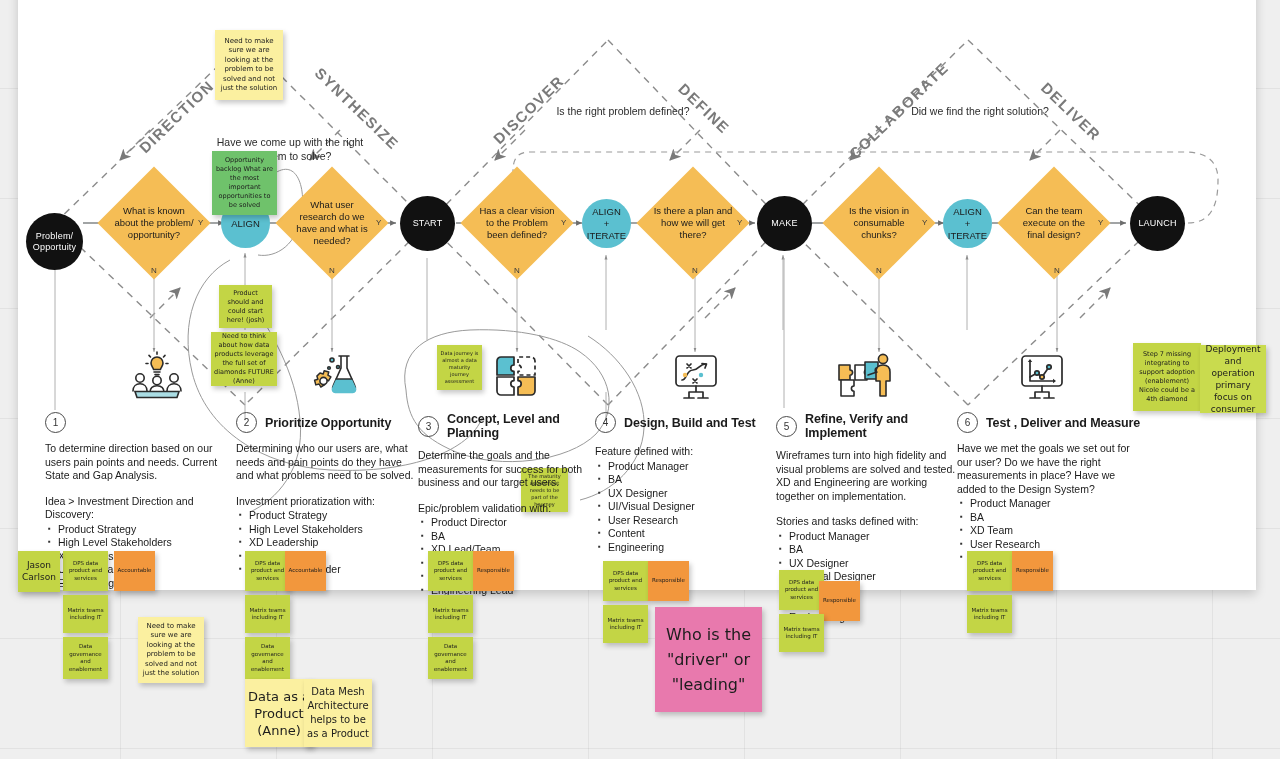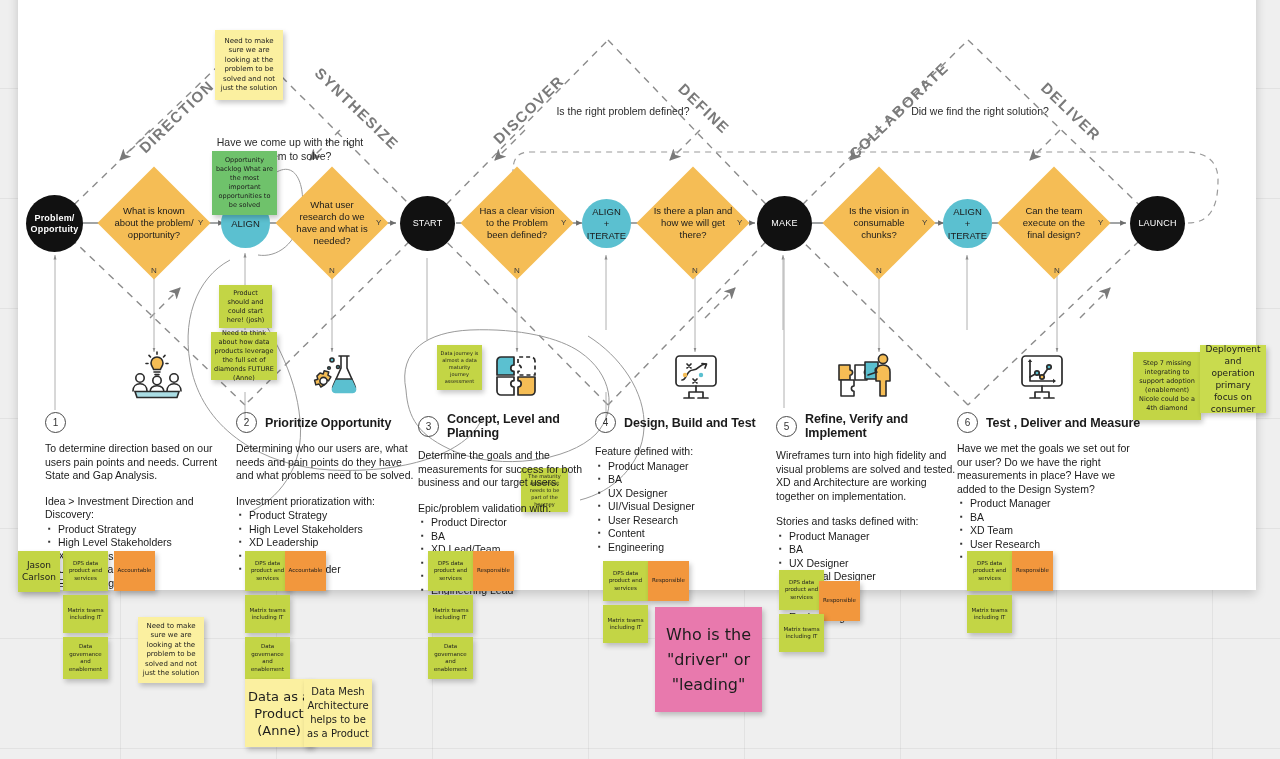--- a/index.html
+++ b/index.html
@@ -195,21 +195,21 @@
   <div class="phase" style="left:672px;top:100px;transform:rotate(44deg);">DEFINE</div>
   <div class="phase" style="left:833px;top:102px;transform:rotate(-44deg);">COLLABORATE</div>
   <div class="phase" style="left:1033px;top:103px;transform:rotate(44deg);">DELIVER</div>
 
   <div class="qtext multi" style="left:201px;top:103px;width:178px;margin-top:32px;">Have we come up
 with the right problem
 to solve?</div>
   <div class="qtext" style="left:508px;top:104px;width:230px;">Is the right problem defined?</div>
   <div class="qtext" style="left:858px;top:104px;width:244px;">Did we find the right solution?</div>
 
-  <div class="node circle-black" style="left:26px;top:195px;width:57px;height:57px;font-weight:bold;">
+  <div class="node circle-black" style="left:26px;top:213px;width:57px;height:57px;">
     <span style="white-space:pre-line;">Problem/
 Opportuity</span>
   </div>
 
   <div class="node diamond" style="left:114px;top:183px;width:80px;height:80px;">
     <span>What is known about the problem/ opportunity?</span>
   </div>
 
   <div class="node circle-teal" style="left:221px;top:199px;width:49px;height:49px;">
     <span style="white-space:pre-line;">ALIGN</span>
@@ -278,33 +278,33 @@
   </div>
 
   <div class="note n-green" style="left:212px;top:151px;width:65px;height:64px;font-size:6.5px;line-height:9px;">
     <span>Opportunity backlog What are the most important opportunities to be solved</span>
   </div>
 
   <div class="note n-lime" style="left:219px;top:285px;width:53px;height:43px;font-size:6.5px;line-height:9px;">
     <span>Product should and could start here! (josh)</span>
   </div>
 
-  <div class="note n-lime" style="left:211px;top:332px;width:66px;height:48px;font-size:6.5px;line-height:9px;">
+  <div class="note n-lime" style="left:211px;top:332px;width:66px;height:54px;font-size:6.5px;line-height:9px;">
     <span>Need to think about how data products leverage the full set of diamonds FUTURE (Anne)</span>
   </div>
 
   <div class="note n-lime" style="left:437px;top:345px;width:45px;height:45px;font-size:5px;line-height:7px;">
     <span>Data journey is almost a data maturity journey assessment</span>
   </div>
 
   <div class="note n-lime" style="left:521px;top:468px;width:47px;height:44px;font-size:5px;line-height:7px;">
     <span>The maturity assessment needs to be part of the hourney</span>
   </div>
 
-  <div class="note n-lime" style="left:1133px;top:343px;width:68px;height:68px;font-size:6.5px;line-height:9px;margin-top:9px;">
+  <div class="note n-lime" style="left:1133px;top:343px;width:68px;height:68px;font-size:6.5px;line-height:9px;">
     <span>Step 7 missing integrating to support adoption (enablement) Nicole could be a 4th diamond</span>
   </div>
 
   <div class="note n-palelime" style="left:1200px;top:345px;width:66px;height:68px;font-size:9px;line-height:12px;">
     <span>Deployment and operation primary focus on consumer</span>
   </div>
 
 
   <div class="step" style="left:45px;top:412px;width:182px;">
     <div class="step-head">
@@ -369,21 +369,21 @@
       <li>Content</li>
       <li>Engineering</li>
     </ul>
   </div>
 
   <div class="step" style="left:776px;top:412px;width:186px;">
     <div class="step-head">
       <div class="step-num">5</div>
       <div class="step-title">Refine, Verify and Implement</div>
     </div>
-    <div class="step-desc">Wireframes turn into high fidelity and visual problems are solved and tested. XD and Architecture are working together on implementation.</div>
+    <div class="step-desc">Wireframes turn into high fidelity and visual problems are solved and tested. XD and Engineering are working together on implementation.</div>
     <div class="step-listhead">Stories and tasks defined with:</div>
     <ul class="step-list">
       <li>Product Manager</li>
       <li>BA</li>
       <li>UX Designer</li>
       <li>UI/Visual Designer</li>
       <li>User Research</li>
       <li>Content</li>
       <li>Engineering</li>
     </ul>

